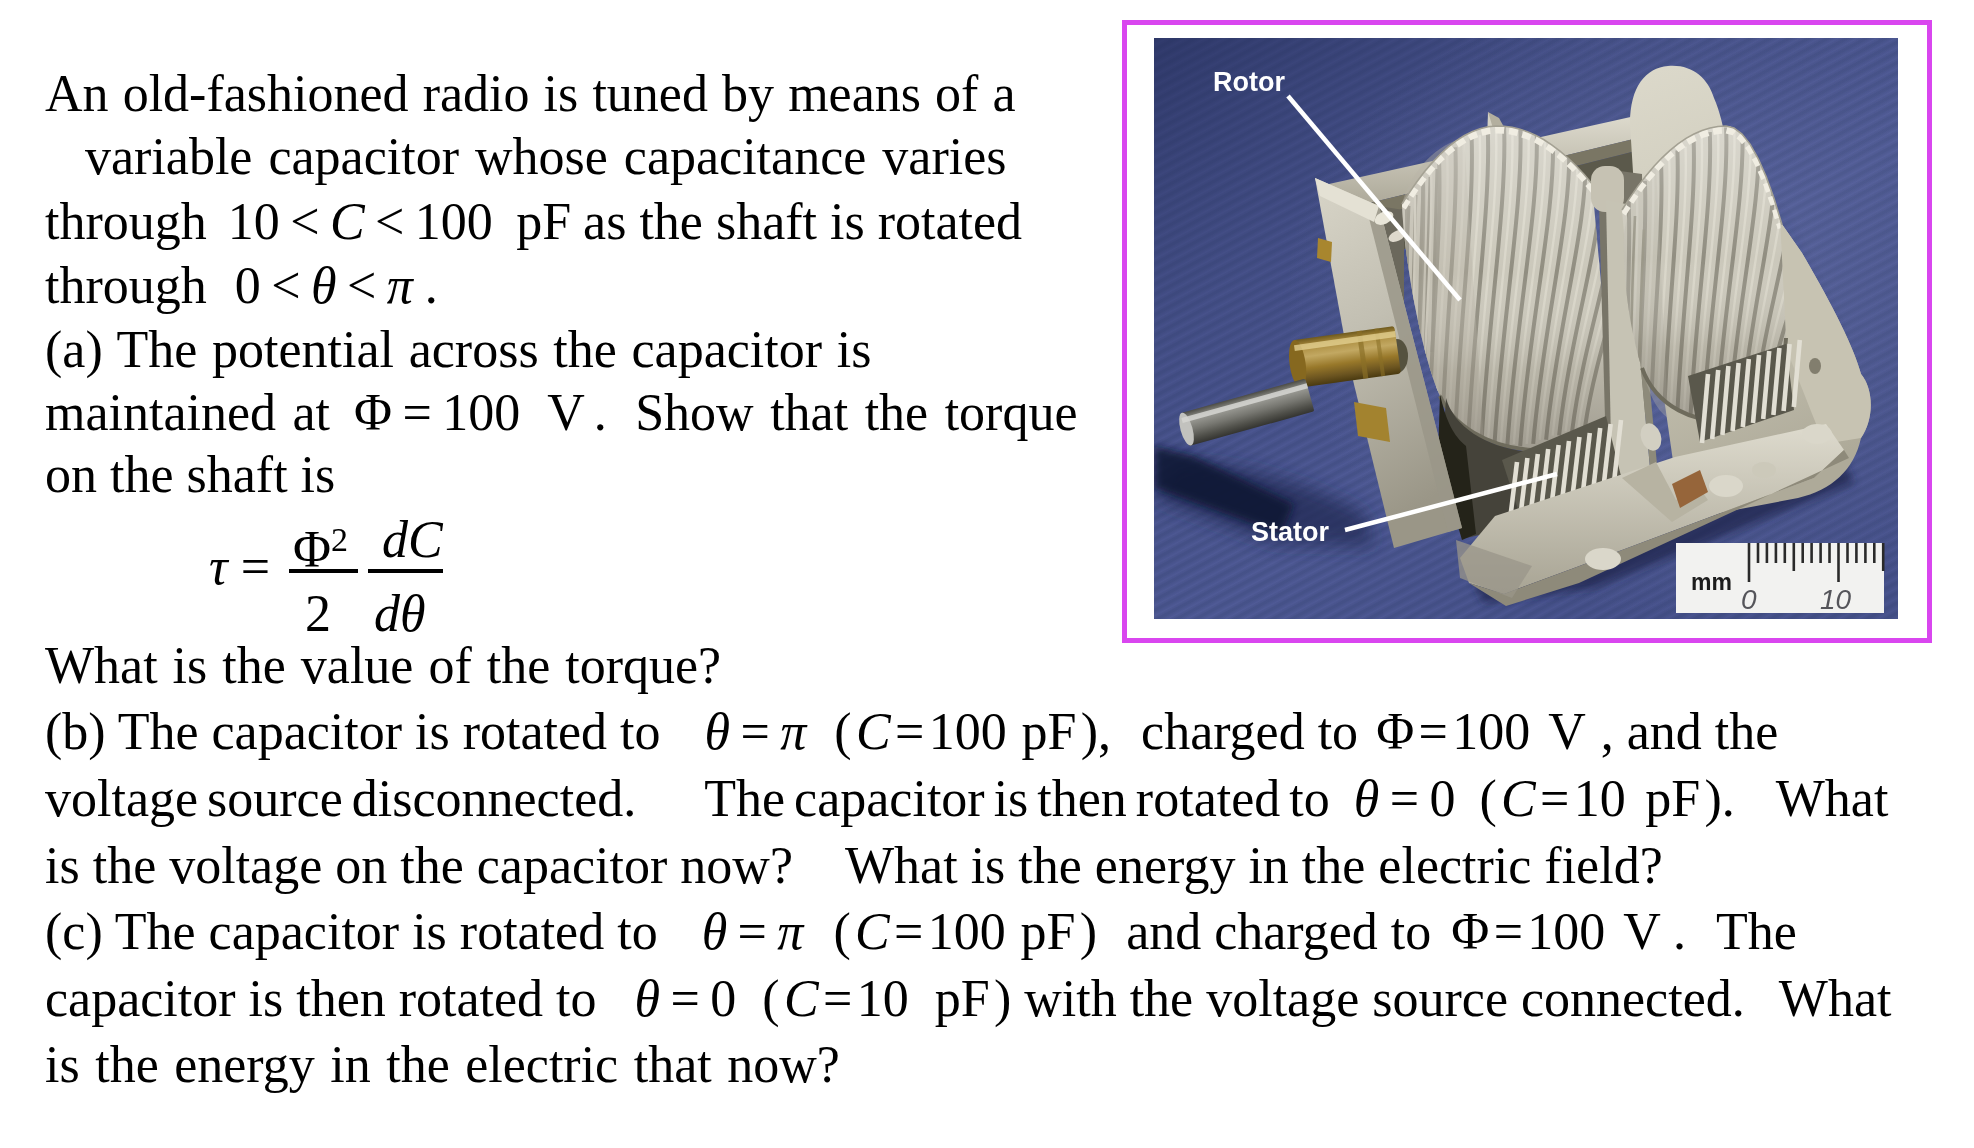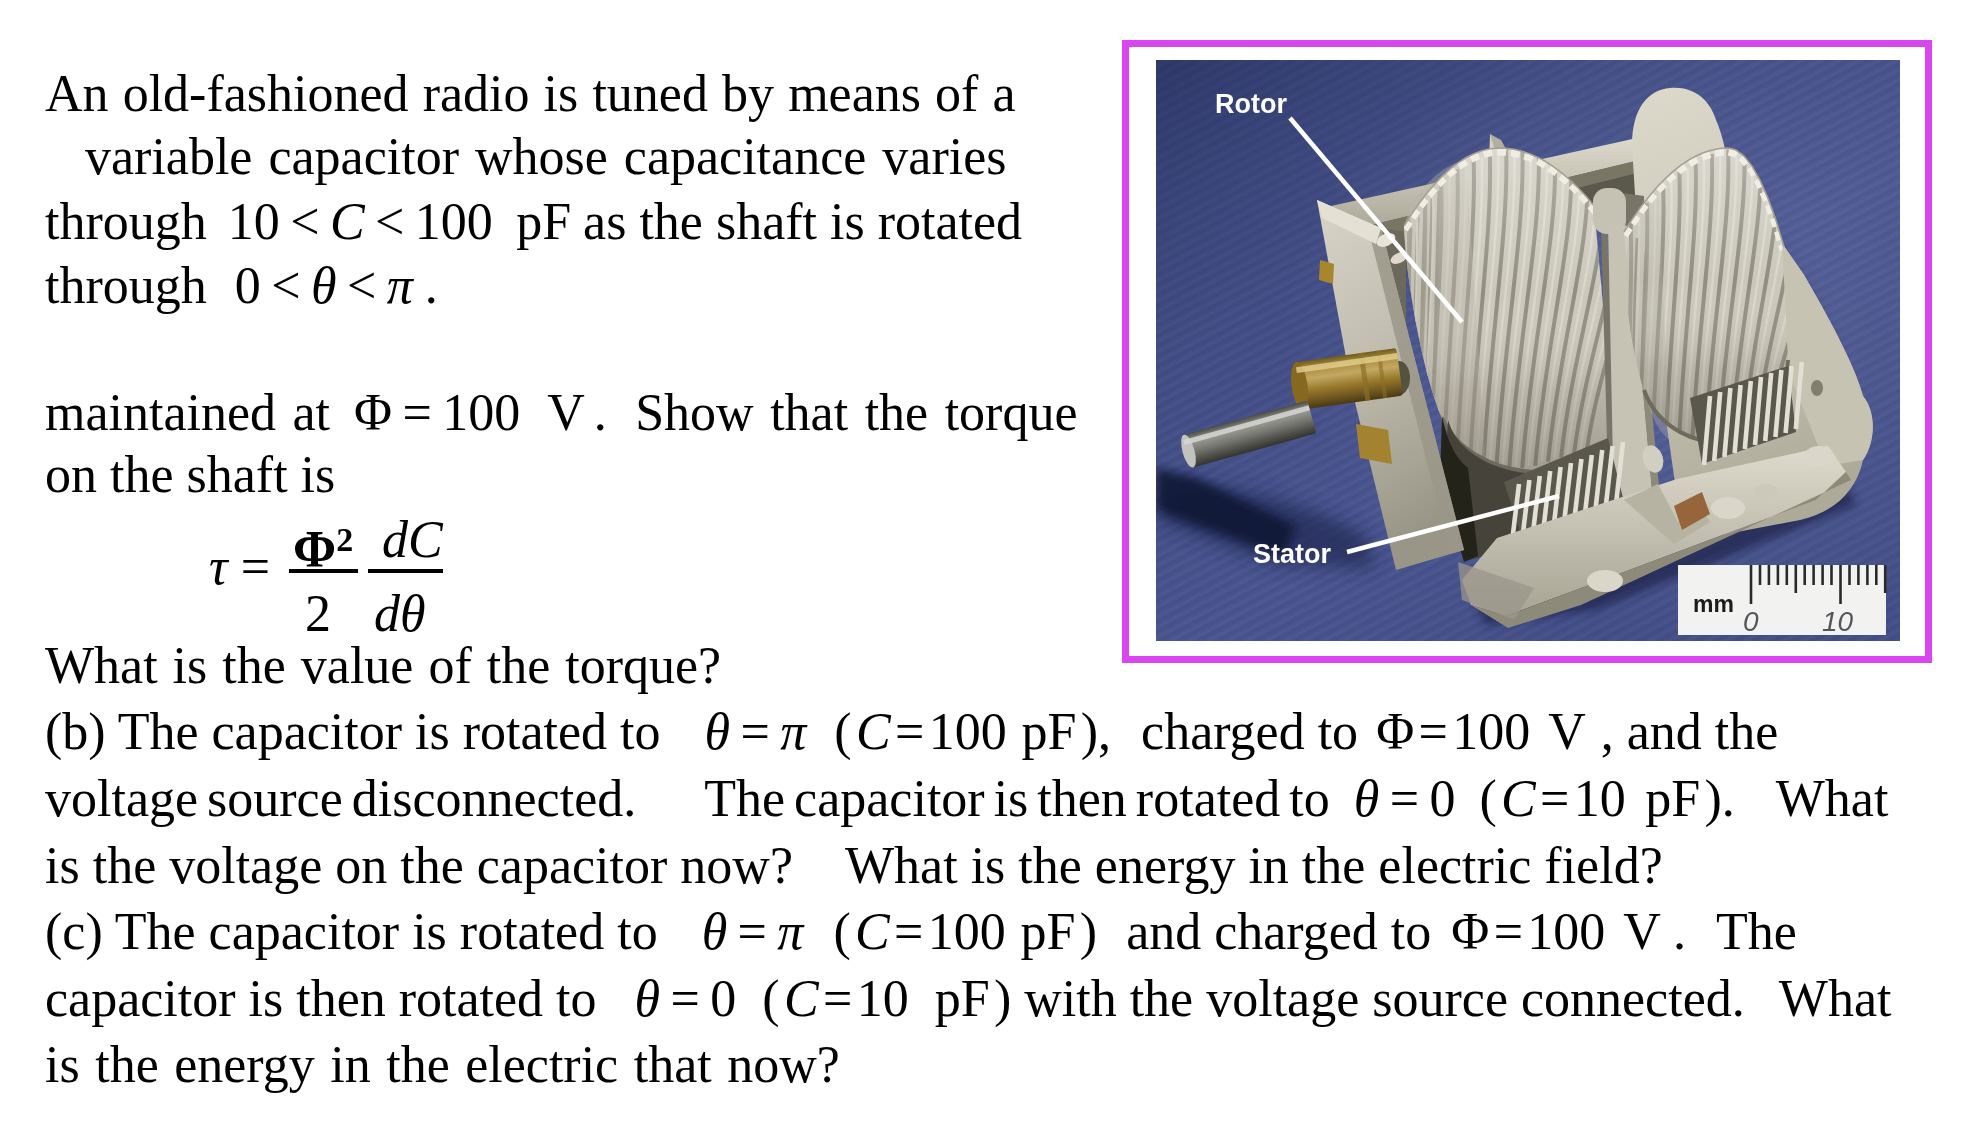--- a/index.html
+++ b/index.html
@@ -8,39 +8,40 @@
 .ln{position:absolute;white-space:pre;font-size:52px;line-height:52px;}
 .it{font-style:italic;}
 </style>
 </head>
 <body>
 <div id="page">
   <div class="ln" style="left:45px;top:68px;word-spacing:1.1px;">An old-fashioned radio is tuned by means of a</div>
   <div class="ln" style="left:45px;top:131px;word-spacing:3px;margin-left:40px;">variable capacitor whose capacitance varies</div>
   <div class="ln" style="left:45px;top:196px;">through<span style="margin-left:21px;margin-right:12px;">10 &lt; <span class="it">C</span> &lt; 100  pF</span>as the shaft is rotated</div>
   <div class="ln" style="left:45px;top:260px;">through<span style="margin-left:28px;margin-right:12px;text-align:center;">0 &lt; <span class="it">θ</span> &lt; <span class="it">π</span></span>.</div>
+  <div class="ln" style="left:45px;top:324px;word-spacing:1.7px;">(a) The potential across the capacitor is</div>
   <div class="ln" style="left:45px;top:387px;word-spacing:3.5px;">maintained at<span style="margin-left:24px;margin-right:0px;">Φ = 100  V</span><span style="display:inline-block;width:9px;"></span>.<span style="display:inline-block;width:12px;"></span> Show that the torque</div>
   <div class="ln" style="left:45px;top:449px;">on the shaft is</div>
 
   <div class="ln" style="left:209px;top:541px;"><span class="it">τ</span> =</div>
-  <div class="ln" style="left:293px;top:514px;font-weight:bold;">Φ<span style="font-size:34px;vertical-align:16px;">2</span></div>
+  <div class="ln" style="left:293px;top:514px;">Φ<span style="font-size:34px;vertical-align:16px;">2</span></div>
   <div style="position:absolute;left:289px;top:569px;width:69px;height:4px;background:#000;"></div>
   <div class="ln" style="left:305px;top:588px;">2</div>
   <div class="ln it" style="left:382px;top:514px;">dC</div>
   <div style="position:absolute;left:368px;top:569px;width:75px;height:4px;background:#000;"></div>
   <div class="ln it" style="left:374px;top:588px;">dθ</div>
   <div class="ln" style="left:45px;top:640px;word-spacing:2px;">What is the value of the torque?</div>
   <div class="ln" style="left:45px;top:706px;">(b) The capacitor is rotated to<span style="margin-left:44px;margin-right:0px;"><span class="it">θ</span> = <span class="it">π</span></span><span style="margin-left:28px;margin-right:0px;">( <span class="it">C</span> = 100  pF ),</span><span style="display:inline-block;width:30px;"></span>charged to<span style="margin-left:18px;margin-right:0px;">Φ = 100</span><span style="display:inline-block;width:18px;"></span>V<span style="display:inline-block;width:15px;"></span>, and the</div>
   <div class="ln" style="left:45px;top:773px;word-spacing:-4px;">voltage source disconnected.<span style="display:inline-block;width:60px;"></span> The capacitor is then rotated to<span style="margin-left:24px;margin-right:0px;"><span class="it">θ</span> = 0</span><span style="display:inline-block;width:24px;"></span>( <span class="it">C</span> = 10  pF ).<span style="display:inline-block;width:32px;"></span> What</div>
   <div class="ln" style="left:45px;top:840px;">is the voltage on the capacitor now?<span style="display:inline-block;width:40px;"></span> What is the energy in the electric field?</div>
   <div class="ln" style="left:45px;top:906px;">(c) The capacitor is rotated to<span style="margin-left:44px;margin-right:0px;"><span class="it">θ</span> = <span class="it">π</span></span><span style="margin-left:30px;margin-right:0px;">( <span class="it">C</span> = 100  pF )</span><span style="display:inline-block;width:16px;"></span> and charged to<span style="margin-left:20px;margin-right:0px;">Φ = 100</span><span style="display:inline-block;width:18px;"></span>V<span style="display:inline-block;width:12px;"></span>.<span style="display:inline-block;width:18px;"></span> The</div>
   <div class="ln" style="left:45px;top:973px;">capacitor is then rotated to<span style="margin-left:38px;margin-right:0px;"><span class="it">θ</span> = 0</span><span style="display:inline-block;width:26px;"></span>( <span class="it">C</span> = 10<span style="display:inline-block;width:26px;"></span>pF ) with the voltage source connected.<span style="display:inline-block;width:22px;"></span> What</div>
   <div class="ln" style="left:45px;top:1039px;word-spacing:2.5px;">is the energy in the electric that now?</div>
 
-  <div style="position:absolute;left:1122px;top:40px;width:810px;height:623px;border:7px solid #d946ef;background:#fff;box-sizing:border-box;">
+  <div style="position:absolute;left:1122px;top:20px;width:810px;height:623px;border:5px solid #d946ef;background:#fff;box-sizing:border-box;">
     <svg width="744" height="581" viewBox="0 0 744 581" style="position:absolute;left:27px;top:13px;" xmlns="http://www.w3.org/2000/svg">
 <defs>
   <pattern id="fab" width="9" height="9" patternUnits="userSpaceOnUse" patternTransform="rotate(-28)">
     <rect width="9" height="9" fill="#4b5690"></rect>
     <rect y="0" width="9" height="3.4" fill="#465289"></rect>
     <rect y="5.6" width="9" height="1.6" fill="#505b97"></rect>
   </pattern>
   <linearGradient id="vig" x1="0" y1="0" x2="0.75" y2="0.85">
     <stop offset="0" stop-color="#1c2550" stop-opacity="0.6"></stop>
     <stop offset="0.35" stop-color="#273160" stop-opacity="0.22"></stop>

